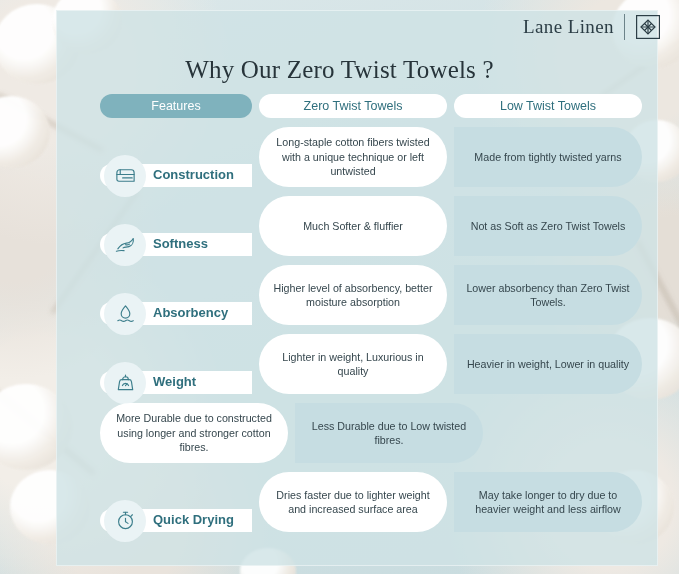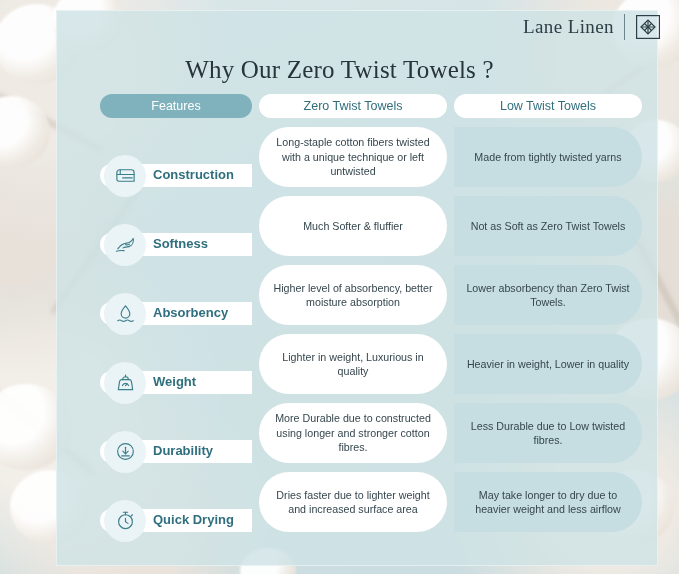--- a/index.html
+++ b/index.html
@@ -286,31 +286,20 @@
           <path d="M12 15.2 L13.6 13.3"></path>
         </svg>
       </div>
       <div class="feat-label">Weight</div>
     </div>
     <div class="txt-cell txt-zero">Lighter in weight, Luxurious in quality</div>
     <div class="txt-cell txt-low">Heavier in weight, Lower in quality</div>
   </div>
 
   <div class="body-row">
-    <div class="feat-cell">
-      <div class="feat-icon">
-        <svg viewBox="0 0 24 24" width="23" height="23" fill="none" stroke="#3c7e8c" stroke-width="1.2" stroke-linecap="round" stroke-linejoin="round">
-          <circle cx="12" cy="12" r="8.2"></circle>
-          <path d="M12 7.6 L12 14.4"></path>
-          <path d="M9.2 11.6 L12 14.4 L14.8 11.6"></path>
-          <path d="M8 16.6 L16 16.6"></path>
-        </svg>
-      </div>
-      <div class="feat-label">Durability</div>
-    </div>
     <div class="txt-cell txt-zero">More Durable due to constructed using longer and stronger cotton fibres.</div>
     <div class="txt-cell txt-low">Less Durable due to Low twisted fibres.</div>
   </div>
 
   <div class="body-row">
     <div class="feat-cell">
       <div class="feat-icon">
         <svg viewBox="0 0 24 24" width="23" height="23" fill="none" stroke="#3c7e8c" stroke-width="1.2" stroke-linecap="round" stroke-linejoin="round">
           <circle cx="12" cy="13.2" r="7.2"></circle>
           <path d="M9.8 3.4 L14.2 3.4"></path>

